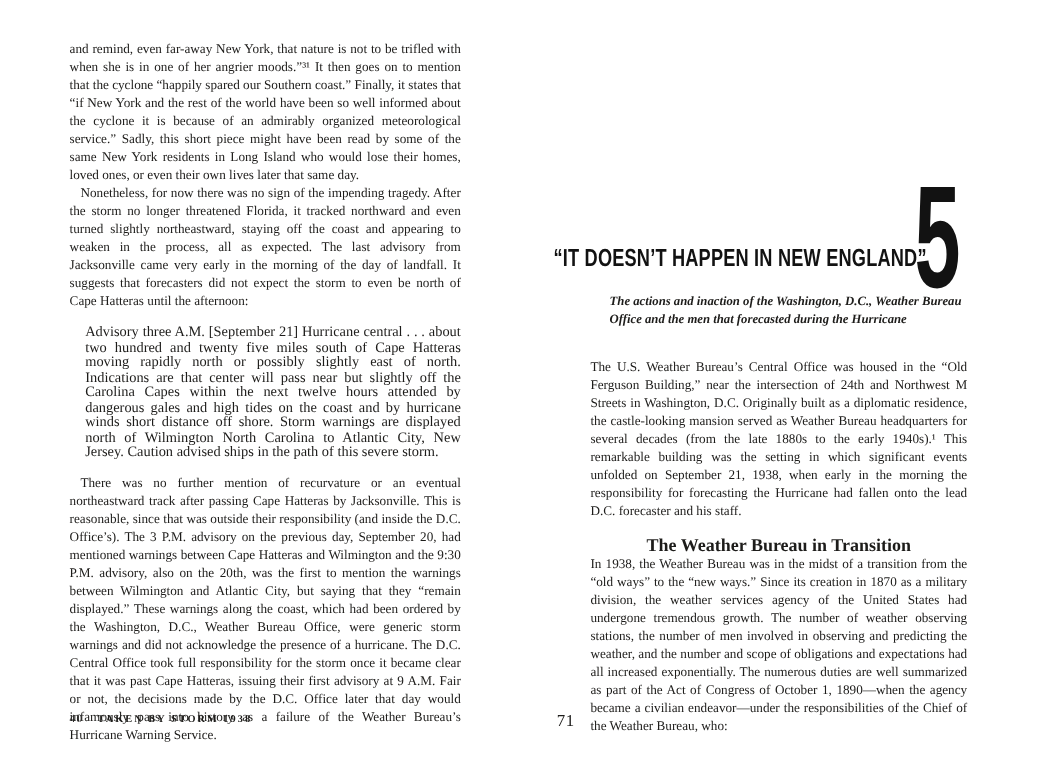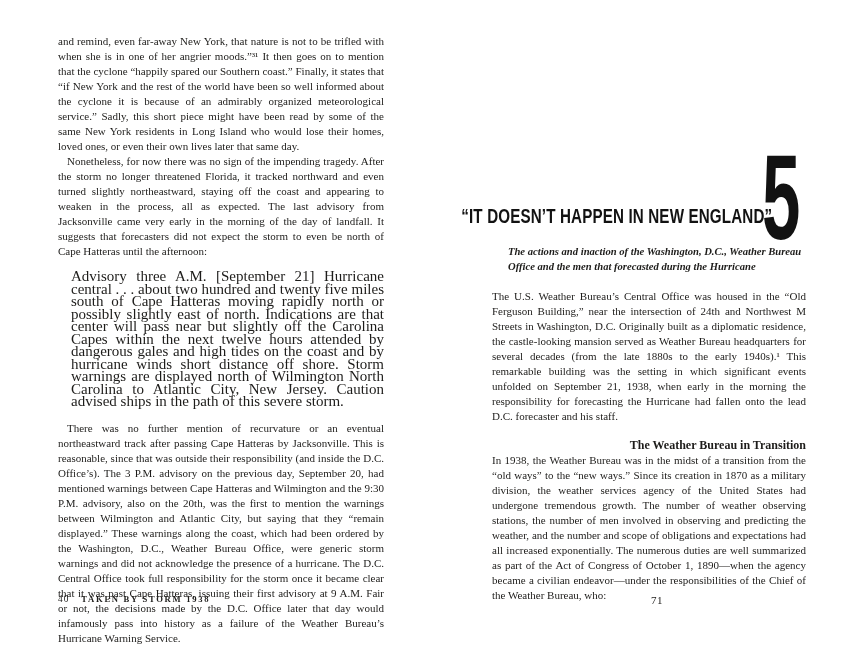--- a/index.html
+++ b/index.html
@@ -15,21 +15,21 @@
 
   
   .left-body {
     position:absolute; left:58px; top:34px; width:326px;
     font-size:11px; line-height:15px; text-align:justify;
   }
   .left-body p { margin:0; }
   .indent { text-indent:9px; }
   .blockquote {
     margin:11px 0 13px 13px;
-    font-size:15px; line-height:12.5px;
+    font-size:12px; line-height:12.5px;
     text-align:justify;
   }
   .footer-left {
     position:absolute; left:58px; top:594px;
     font-size:9.3px; white-space:nowrap;
   }
   .footer-left .pagenum { margin-right:12px; letter-spacing:1px; }
   .running-title { letter-spacing:1.7px; font-size:8.6px; font-weight:600; }
 
   
@@ -46,32 +46,32 @@
     font-weight:700; font-size:20.5px; line-height:1;
     white-space:nowrap; letter-spacing:0.2px;
     transform:scaleX(0.74); transform-origin:right top;
     color:#121212;
   }
   .chapter-subtitle {
     position:absolute; left:508px; top:245px; width:302px;
     font-style:italic; font-size:10.6px; line-height:14.5px;font-weight:bold;
   }
   .right-body {
-    position:absolute; left:492px; top:289px; width:314px;
+    position:absolute; left:492px; top:299px; width:314px;
     font-size:11px; line-height:15px; text-align:justify;
   }
   .right-body p { margin:0; }
   .section-heading {
     margin:14px 0 0 0;
-    font-size:12px; line-height:15px; font-weight:bold;
-    text-align:right;
+    font-size:15px; line-height:15px; font-weight:bold;
+    text-align:center;
   }
   .footer-right {
-    position:absolute; left:500px; top:594px; width:314px;
-    text-align:center; font-size:11px; letter-spacing:0.5px;
+    position:absolute; left:464px; top:594px; width:314px;
+    text-align:left; font-size:14px; letter-spacing:0.5px;
   }
 </style>
 </head>
 <body>
 
 <div class="spread">
 
   <div>
     <div class="left-body">
       <p>and remind, even far-away New York, that nature is not to be trifled with when she is in one of her angrier moods.”³¹ It then goes on to mention that the cyclone “happily spared our Southern coast.” Finally, it states that “if New York and the rest of the world have been so well informed about the cyclone it is because of an admirably organized meteorological service.” Sadly, this short piece might have been read by some of the same New York residents in Long Island who would lose their homes, loved ones, or even their own lives later that same day.</p>

